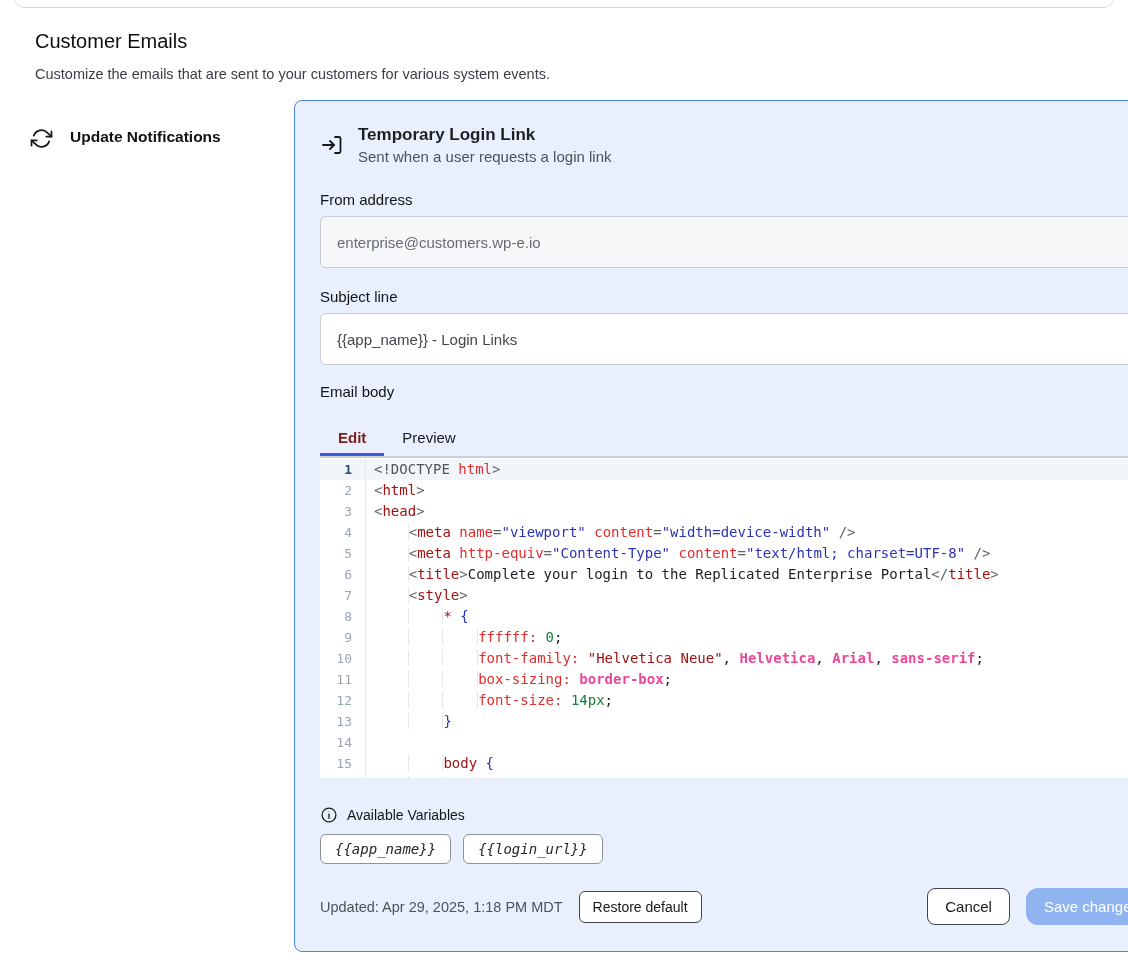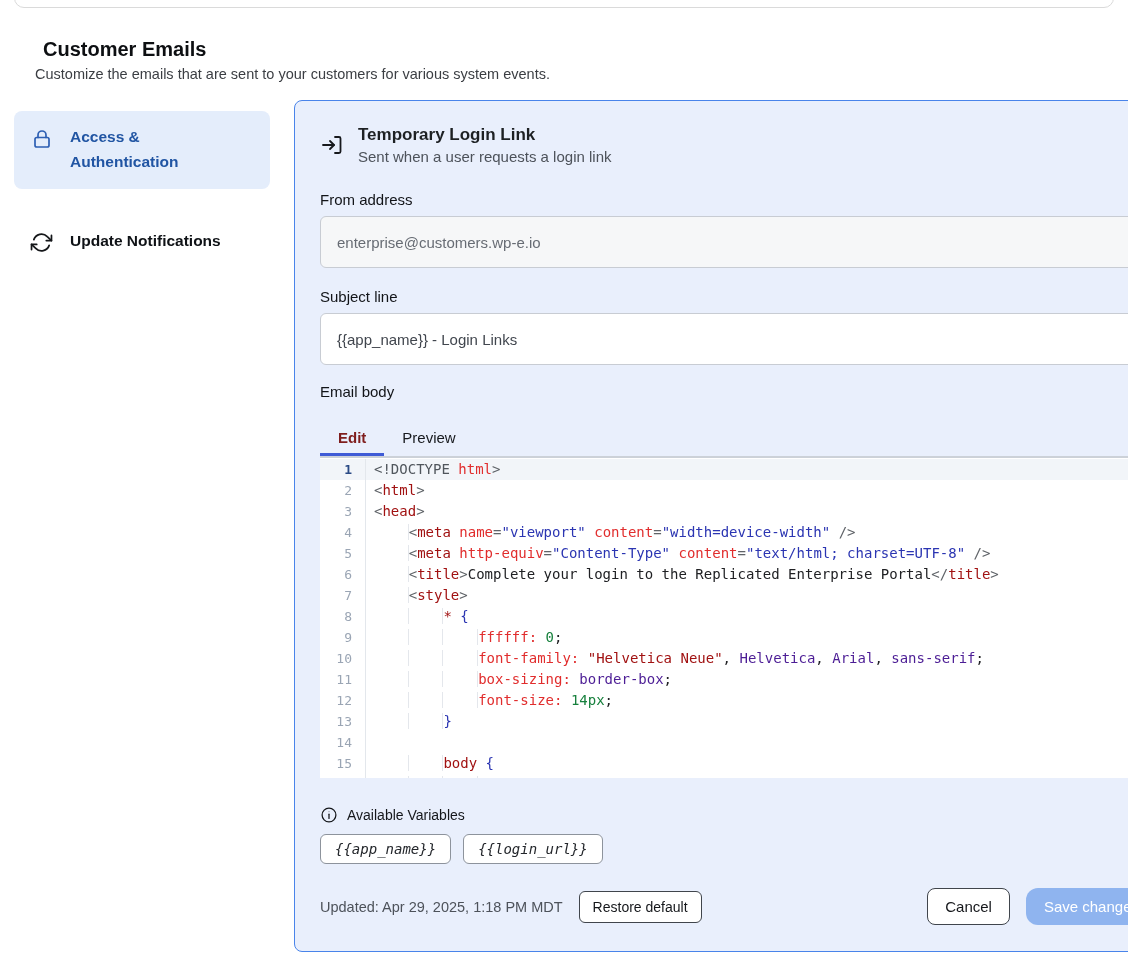--- a/index.html
+++ b/index.html
@@ -6,22 +6,22 @@
   html,body { margin:0; padding:0; }
   body {
     width:1128px; height:980px; position:relative; background:#ffffff;
     font-family:"Liberation Sans","DejaVu Sans",sans-serif; color:#17191c;
     overflow:hidden;
   }
   
   .top-edge { position:absolute; top:-20px; left:14px; width:1100px; height:28px;
     border:1px solid #dadada; border-radius:10px; background:#fff; }
 
-  .page-title { position:absolute; left:35px; top:30px; margin:8px;
-    font-size:20px; font-weight:700; color:#0d0f12; }
+  .page-title { position:absolute; left:35px; top:30px; margin:0;
+    font-size:20px; font-weight:400; color:#0d0f12; }
   .page-sub { position:absolute; left:35px; top:66px; margin:0;
     font-size:14.5px; color:#3b3e43; }
 
   
   .sidebar { position:absolute; left:14px; top:111px; width:256px;
     display:flex; flex-direction:column; gap:26px; }
   .side-item { display:flex; gap:16px; padding:14px 16px; border-radius:8px;
     align-items:flex-start; cursor:pointer; font-weight:600; font-size:15.5px;
     color:#0f1216; line-height:1.6; }
   .side-item.active { background:#e4edfb; color:#2155a3; }
@@ -60,21 +60,21 @@
   .code-lines { padding-top:1px; }
   .cl { display:flex; white-space:pre; }
   .cl.active { background:#f2f5f9; }
   .ln { flex:0 0 46px; text-align:right; padding-right:13px; color:#9aa5b4;
     font-size:13px; border-right:1px solid #e3e7ec; }
   .cl.active .ln { color:#2a4a85; font-weight:bold; }
   .lc { padding-left:8px; white-space:pre; }
   .ind { border-right:1px solid #e4e7ec; }
   .tk-m { color:#50565c; } .tk-p { color:#5f6368; } .tk-t { color:#a11212; }
   .tk-a { color:#e12d2d; } .tk-s { color:#2b35b2; } .tk-cs { color:#a11212; }
-  .tk-n { color:#17803d; } .tk-b { color:#2b35b2; } .tk-v { color:#4c1d95; }
+  .tk-n { color:#17803d; } .tk-b { color:#2b35b2; } .tk-v { color:#ec4899;font-weight:bold; }
   .tk-tx { color:#202124; } .tk-x { color:#202124; }
   .sb-track { position:absolute; top:0; right:0; width:14px; height:100%;
     border-left:1px solid #ececec; background:#ffffff; }
   .sb-thumb { position:absolute; top:0; right:1px; width:12px; height:7px;
     background:#43474e; }
 
   .vars { display:flex; align-items:center; gap:9px; margin-top:28px; }
   .vars-label { font-size:14px; color:#15171b; }
   .chips { display:flex; gap:12px; margin-top:10px;font-style:italic; }
   .chip { background:#fff; border:1px solid #8d939c; border-radius:6px;
@@ -94,27 +94,20 @@
 </style>
 </head>
 <body>
 
 <div class="top-edge"></div>
 
 <h1 class="page-title">Customer Emails</h1>
 <p class="page-sub">Customize the emails that are sent to your customers for various system events.</p>
 
 <aside class="sidebar">
-    <div class="side-item active">
-      <span class="side-icon"><svg viewBox="0 0 24 24" width="24" height="24" fill="none" stroke="#2d5fb3" stroke-width="1.7" stroke-linecap="round" stroke-linejoin="round">
-          <rect x="5" y="10.5" width="14" height="9.5" rx="1.8"></rect>
-          <path d="M8 10.5V8a4 4 0 0 1 8 0v2.5"></path>
-        </svg></span>
-      <span class="side-label">Access &amp; Authentication</span>
-    </div>
     <div class="side-item">
       <span class="side-icon"><svg viewBox="0 0 24 24" width="23" height="23" fill="none" stroke="#15171a" stroke-width="1.8" stroke-linecap="round" stroke-linejoin="round">
           <polyline points="22.4 4.6 22.4 10 17 10"></polyline>
           <polyline points="1.6 19.4 1.6 14 7 14"></polyline>
           <path d="M4 9a8.4 8.4 0 0 1 14-3.2L22.4 10"></path>
           <path d="M20 15a8.4 8.4 0 0 1-14 3.2L1.6 14"></path>
         </svg></span>
       <span class="side-label">Update Notifications</span>
     </div>
   </aside>

